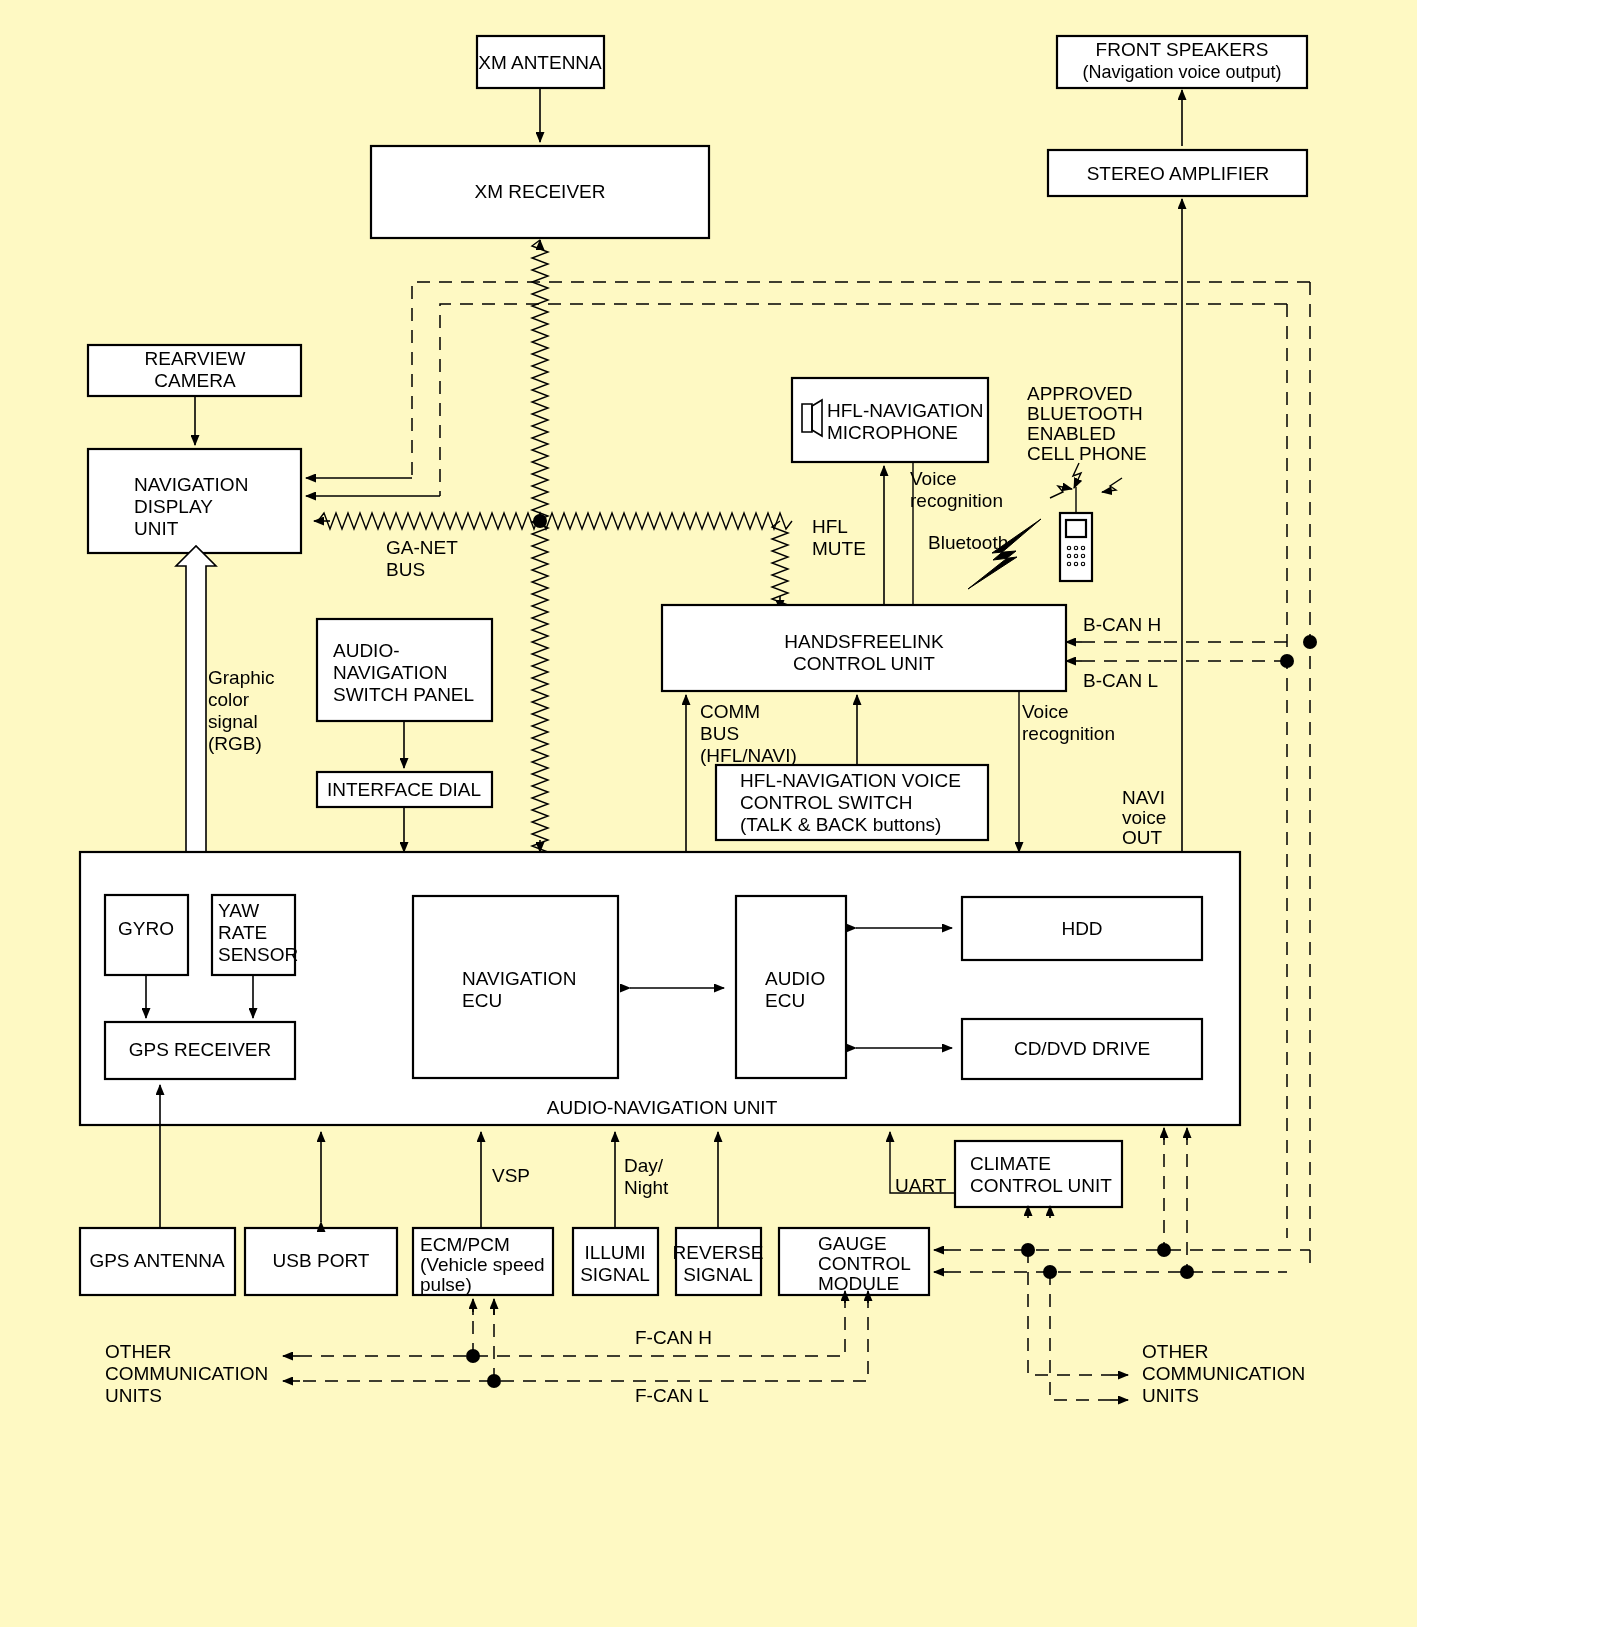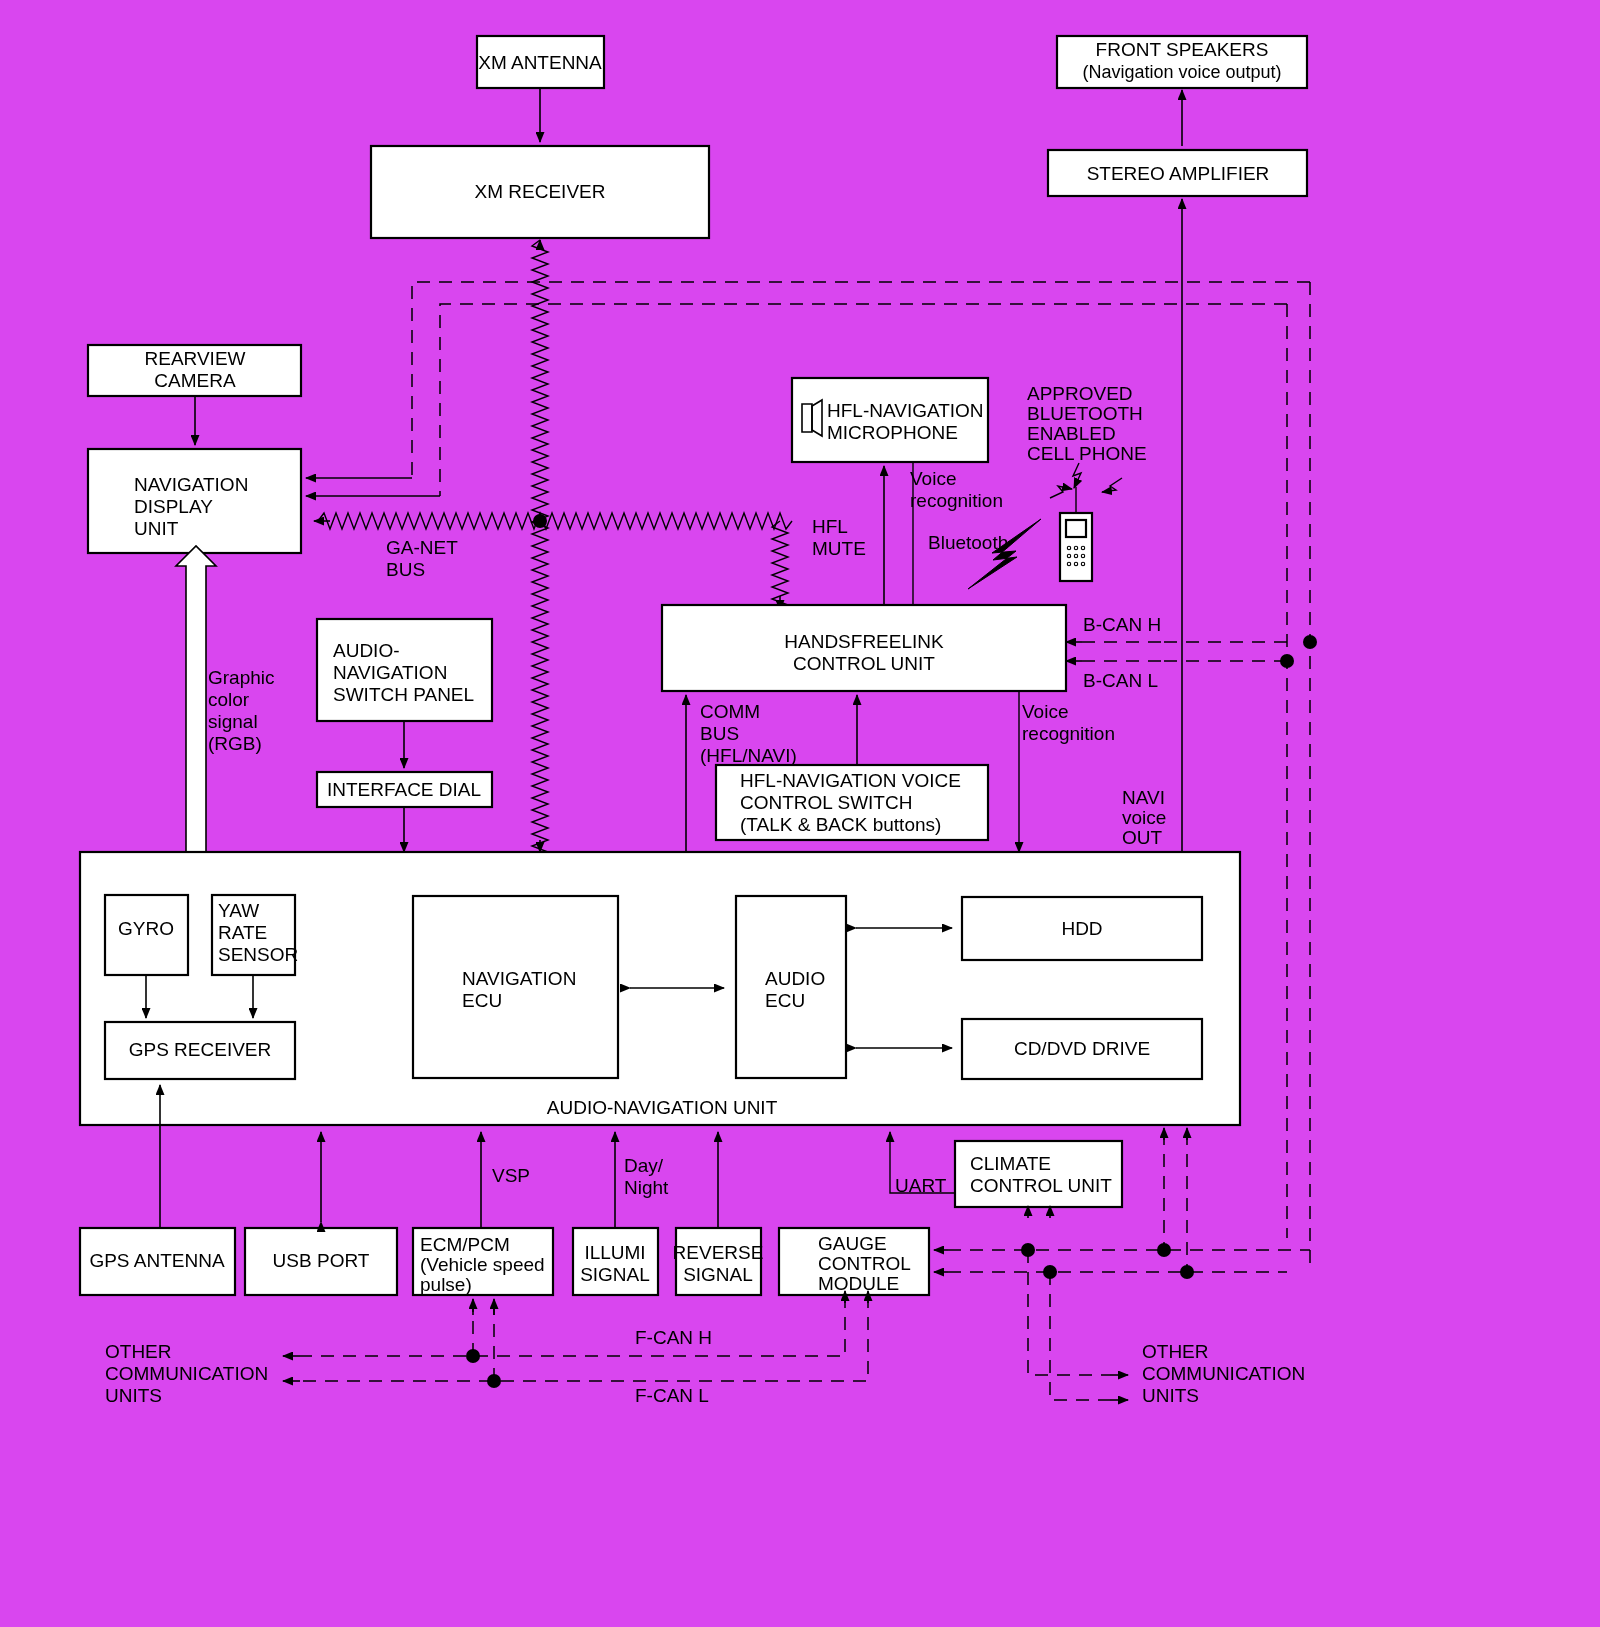--- a/index.html
+++ b/index.html
@@ -1,17 +1,17 @@
 <!DOCTYPE html>
 <html><head>
 <meta charset="utf-8">
 <style>
   html,body{margin:0;padding:0;background:#fff;}
   body{width:1600px;height:1627px;font-family:"Liberation Sans",sans-serif;overflow:hidden;}
-  #stage{position:relative;width:1600px;height:1627px;background:#d946ef;}
+  #stage{position:relative;width:1417px;height:1627px;background:#fef9c3;}
   svg{position:absolute;left:0;top:0;width:1600px;height:1627px;}
   text{font-family:"Liberation Sans",sans-serif;fill:#000;}
   .bx{fill:#fff;stroke:#000;stroke-width:2.2;}
   .ln{stroke:#000;stroke-width:1.6;fill:none;}
   .lnh{stroke:#000;stroke-width:1.4;fill:none;}
   .dash{stroke:#000;stroke-width:1.5;fill:none;stroke-dasharray:13 9;}
   .hollow{fill:#fff;stroke:#000;stroke-width:1.6;}
   .dot{fill:#000;}
   .t{font-size:19px;}
   .ts{font-size:18px;}

